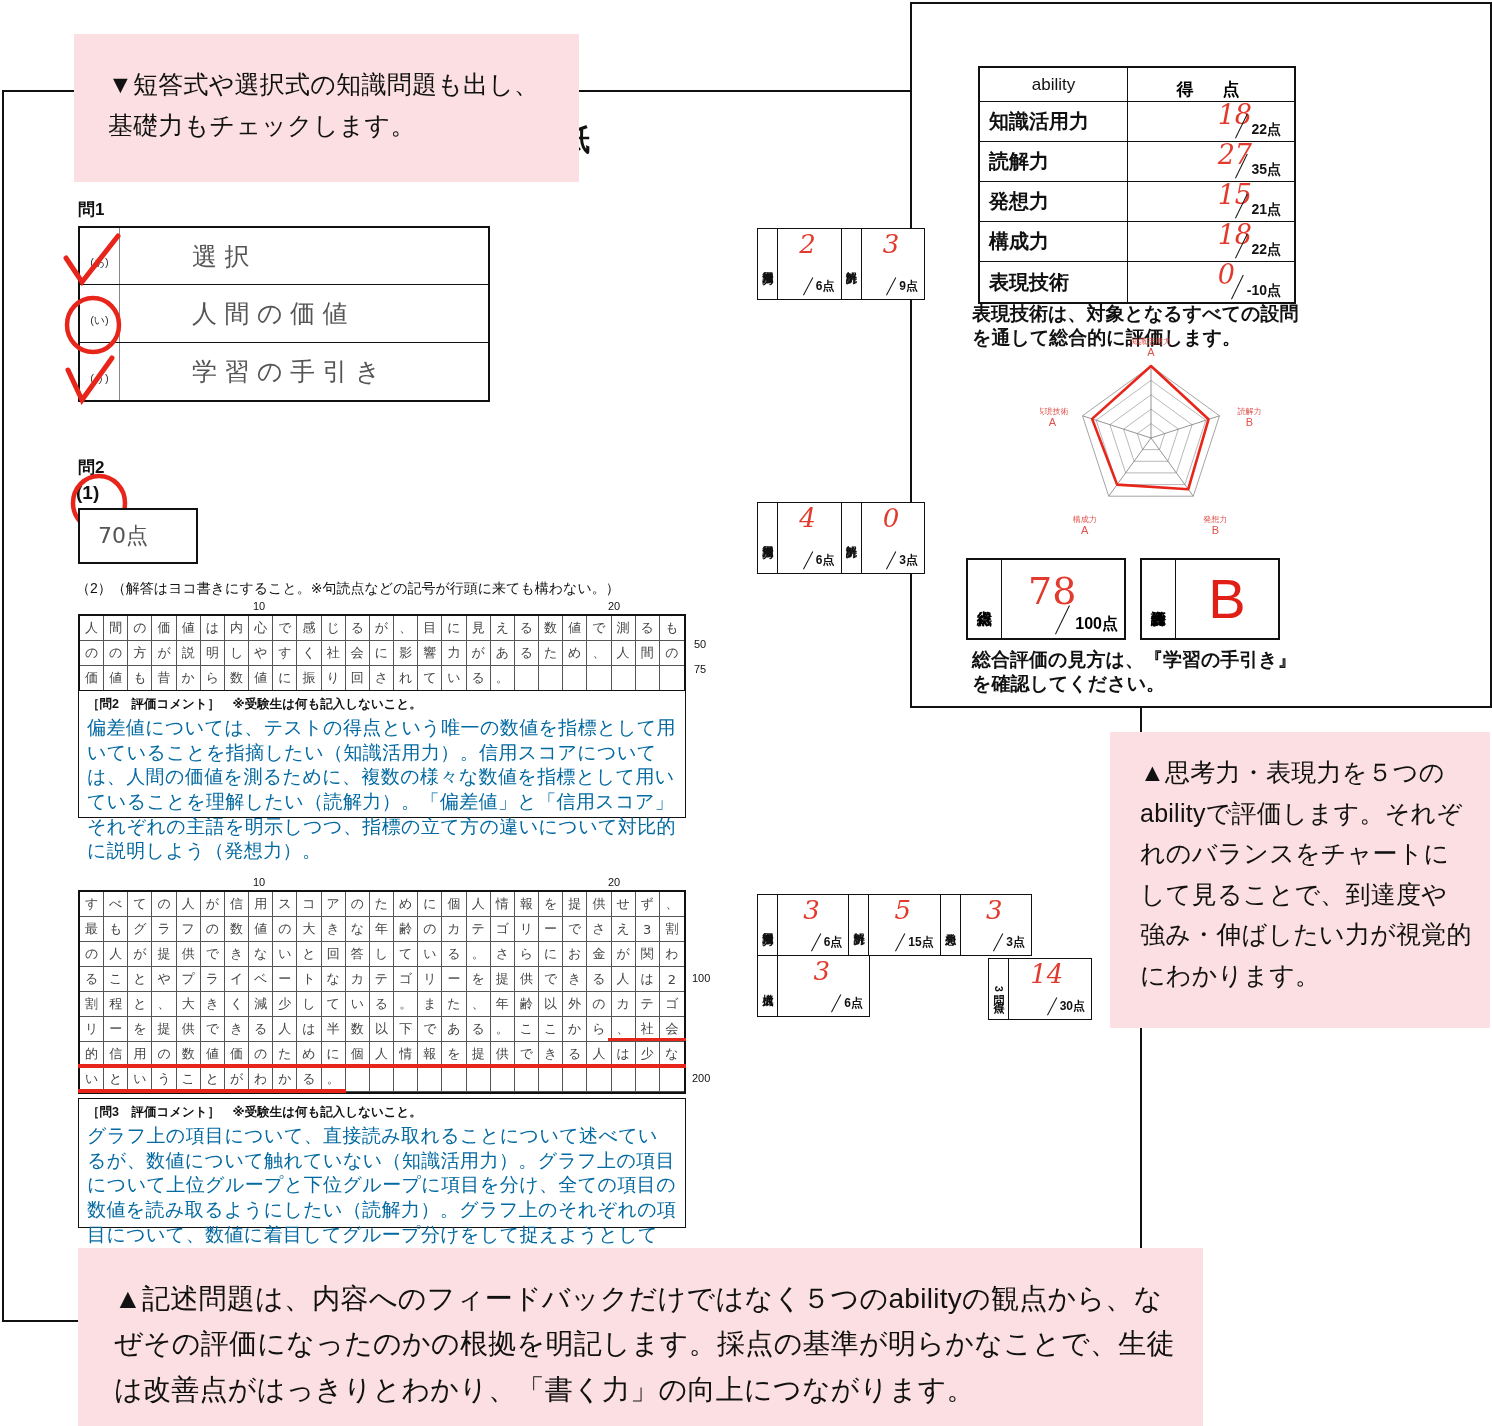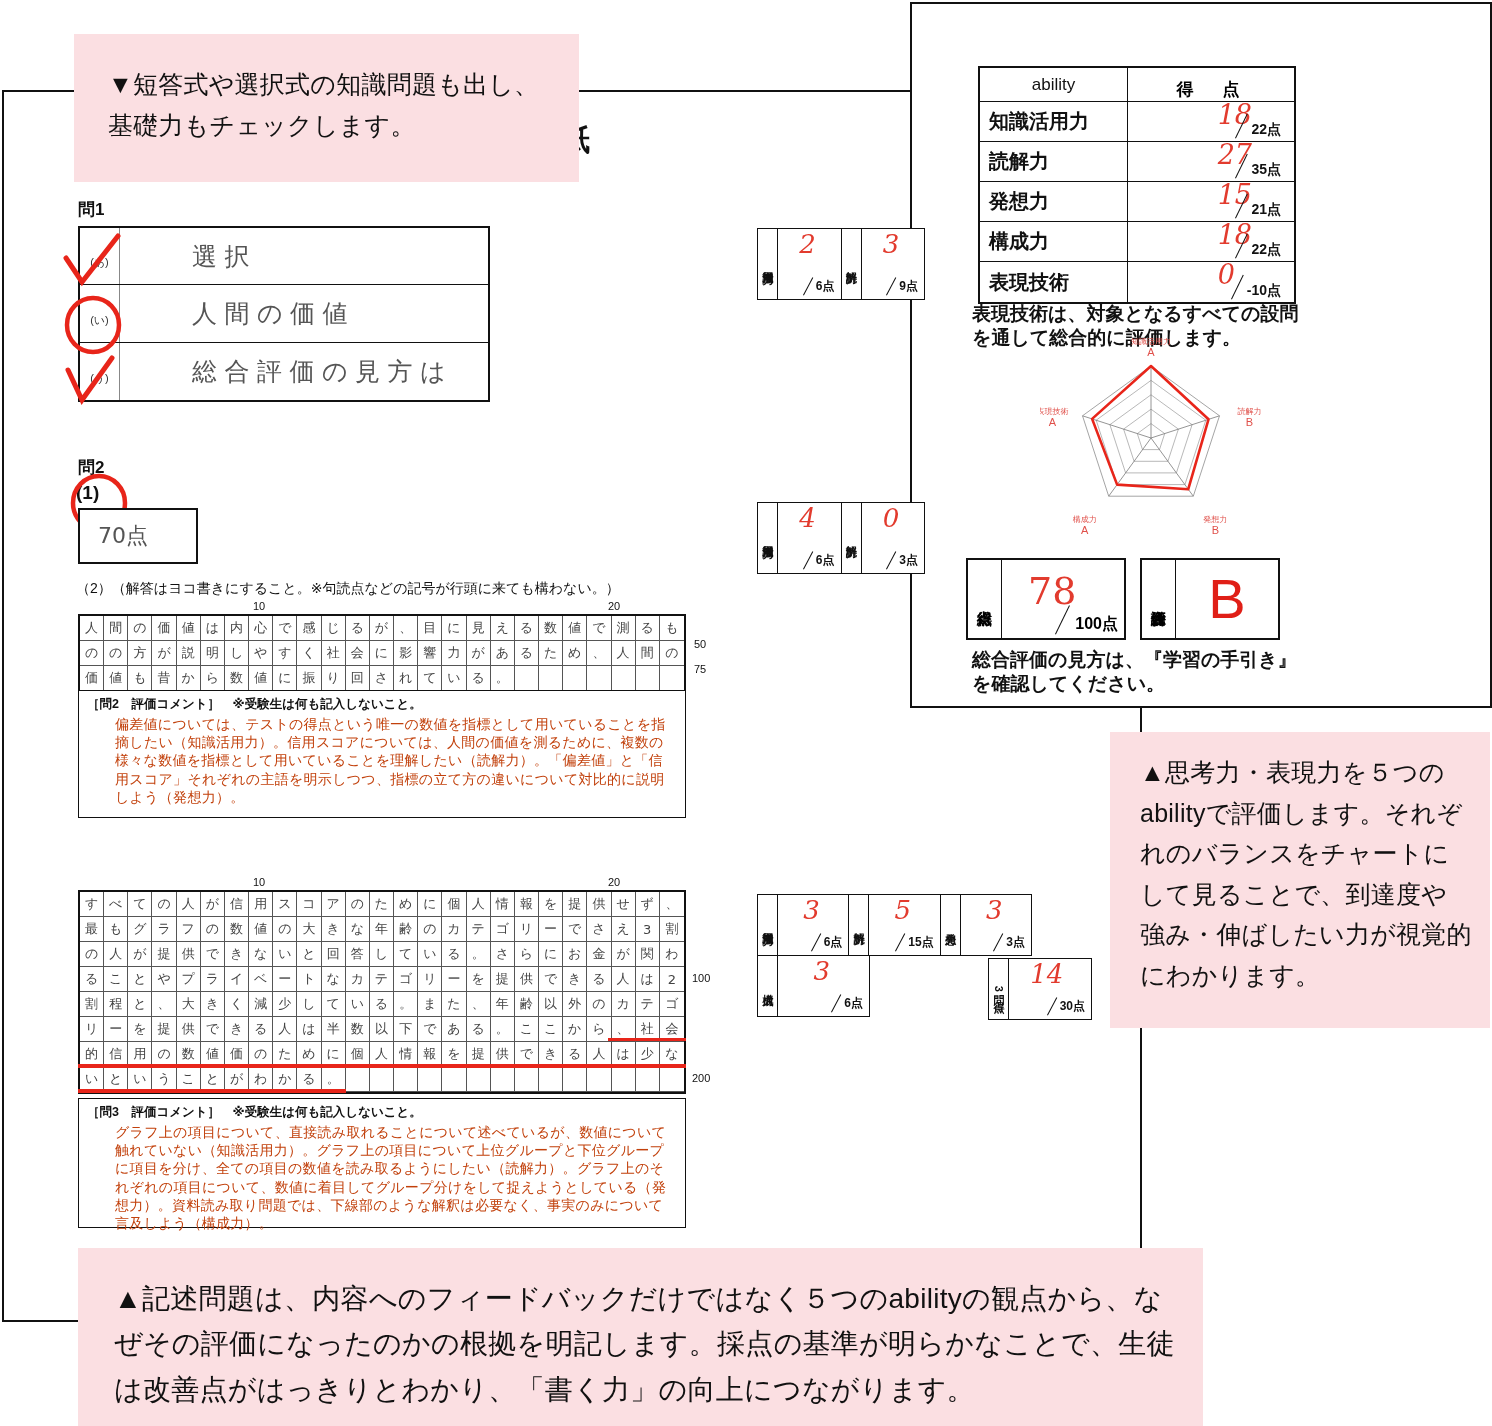--- a/index.html
+++ b/index.html
@@ -88,24 +88,23 @@
   .grid .c:nth-child(25n) { border-right: none; }
   .gtick {
     position: absolute; font-size: 11px; color: #111;
     font-family: "Liberation Sans", sans-serif;
   }
 
   
   .cmt { position: absolute; border: 1.5px solid #111; background: #fff; padding: 5px 8px 4px 8px; }
   .cmt .hd { font-size: 12.5px; font-weight: 700; color: #111; margin-bottom: 2px; }
   .cmt .bd {
-    font-size: 14px; color: #c2410c; line-height: 1.30;
+    font-size: 19px; color: #0369a1; line-height: 1.30;
     letter-spacing: .02em;
     font-family: "DejaVu Sans", sans-serif;
-    margin-left: 28px;
   }
 
   
   .strip { position: absolute; display: flex; border: 1.5px solid #111; background: #fff; }
   .strip .cellv { border-right: 1.5px solid #111; width: 20px; }
   .strip .val {
     position: relative; display: flex; align-items: flex-end;
     justify-content: flex-end; padding: 0 6px 4px 0;
     border-right: 1.5px solid #111;
   }
@@ -225,21 +224,21 @@
     <div class="row">
       <div class="mk">(あ)</div>
       <div class="ans">選択</div>
     </div>
     <div class="row">
       <div class="mk">(い)</div>
       <div class="ans">人間の価値</div>
     </div>
     <div class="row">
       <div class="mk">(う)</div>
-      <div class="ans">総合評価の見方は</div>
+      <div class="ans">学習の手引き</div>
     </div>
   </div>
 
   <svg class="mark" style="left:60px; top:232px;" width="70" height="60">
     <path d="M6 26 L22 50 L58 4" stroke="#e8251a" stroke-width="5" fill="none" stroke-linecap="round"></path>
   </svg>
   <svg class="mark" style="left:62px; top:294px;" width="62" height="62">
     <ellipse cx="31" cy="31" rx="26" ry="27" stroke="#e8251a" stroke-width="4.5" fill="none"></ellipse>
   </svg>
   <svg class="mark" style="left:62px; top:352px;" width="62" height="58">

